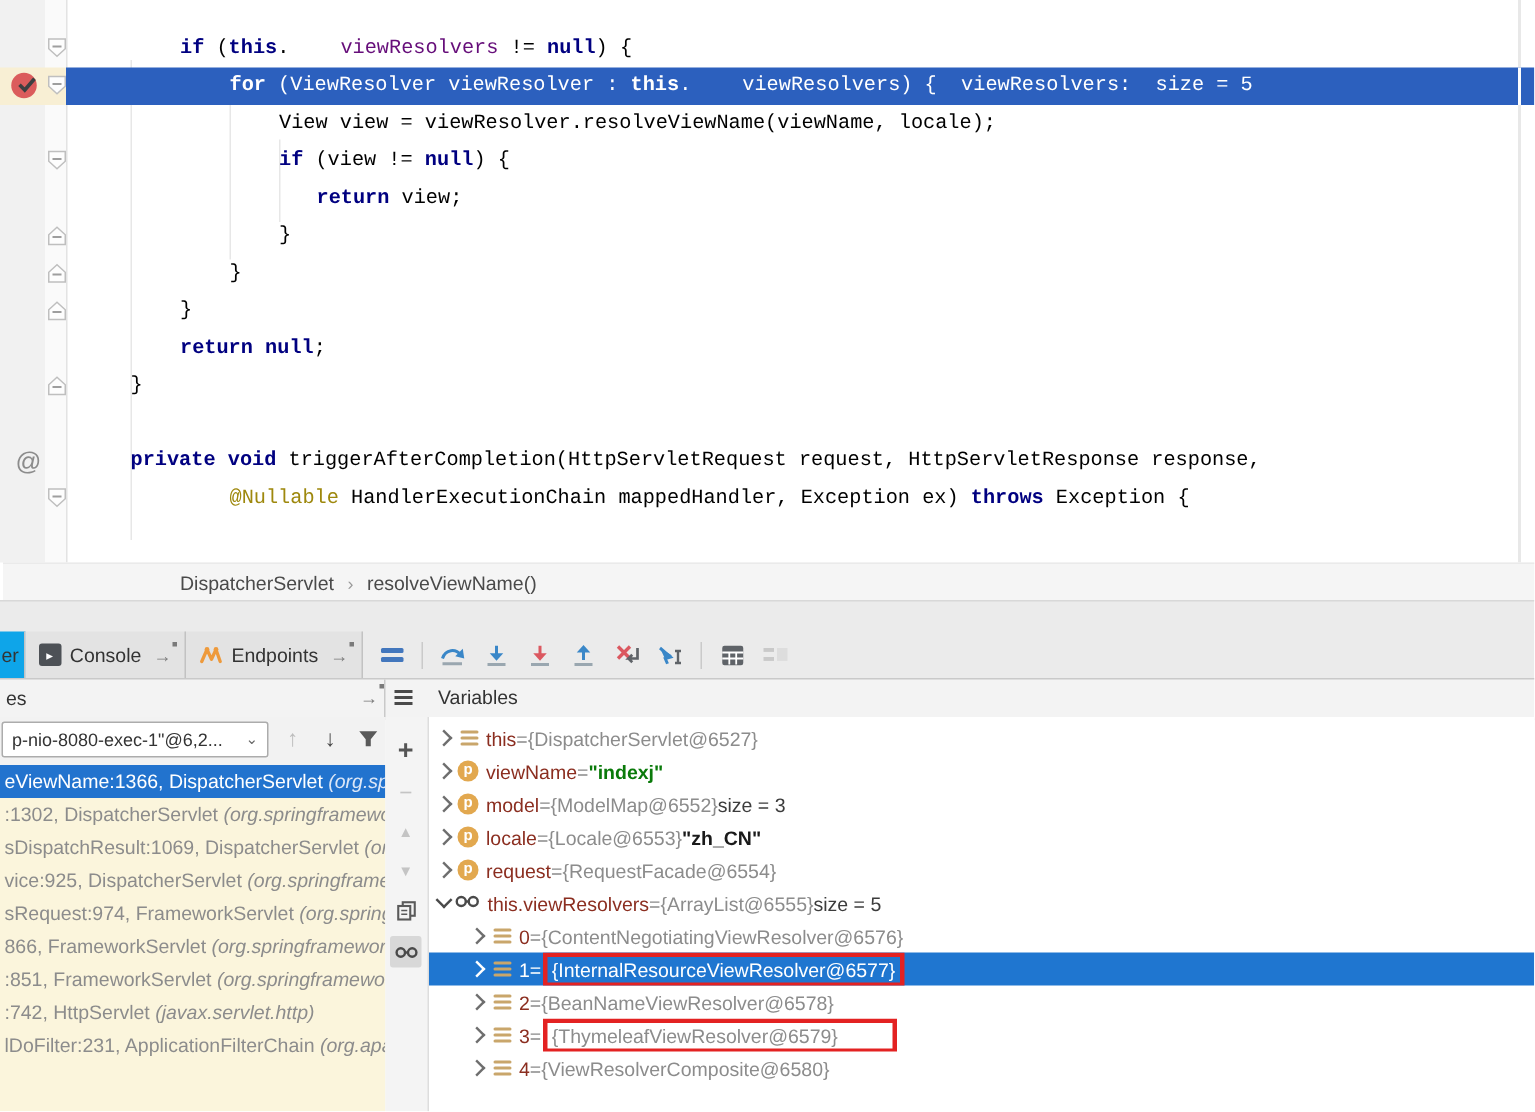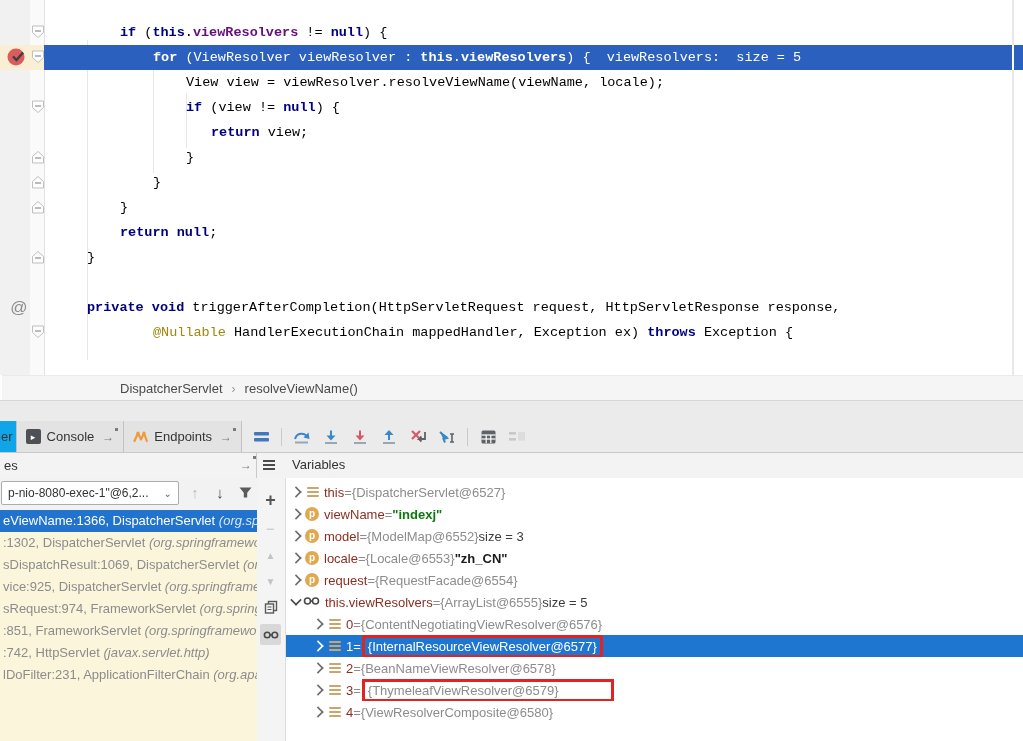--- a/index.html
+++ b/index.html
@@ -16,21 +16,21 @@
   .fold-marker{position:absolute;left:31px;width:14px;height:14px;}
   .guide{position:absolute;width:1px;background:#E7E7E7;}
   .margin-line{position:absolute;left:1012px;top:0;width:2px;height:375px;background:#E8E8E8;}
   .margin-line-exec{position:absolute;left:1012px;top:45px;width:2px;height:25px;background:#FDFDFD;z-index:5;}
 
   .code-lines{position:absolute;left:44px;top:20px;right:0;font-family:"Liberation Mono",monospace;
               font-size:13.5px;line-height:25px;white-space:pre;color:#000;}
   .code-line{height:25px;}
   .code-line.exec{background:#2C60BE;color:#FFFFFF;}
   .tok-k{color:#000080;font-weight:bold;}
-  .tok-f{color:#660E7A;font-weight:bold;}
+  .tok-f{color:#660E7A;font-weight:normal;margin-left:34px;}
   .tok-a{color:#9E880D;}
   .tok-hint{color:#ffffff;}
   .exec .tok-k,.exec .tok-f{color:#FFFFFF;}
 
   
   .breadcrumb{position:absolute;left:2px;top:375px;width:1023px;height:25px;background:#F5F5F5;
               border-top:1px solid #EAEAEA;display:flex;align-items:center;font-size:13px;color:#4A4A4A;}
   .breadcrumb .bc-start{width:118px;}
   .bc-sep{color:#9A9A9A;margin:0 9px;font-size:12px;}
 
@@ -292,20 +292,21 @@
               <path d="M1.5 2.5 H13.5 L9.2 7.8 V12.5 H5.8 V7.8 Z" fill="#5A5A5A"></path>
             </svg>
         </span>
       </div>
       <div class="frames-list" id="frames-list">
           <div class="frame-row sel"><span>eViewName:1366, DispatcherServlet </span><span class="pkg">(org.spr</span></div>
           <div class="frame-row"><span>:1302, DispatcherServlet </span><span class="pkg">(org.springframewo</span></div>
           <div class="frame-row"><span>sDispatchResult:1069, DispatcherServlet </span><span class="pkg">(org</span></div>
           <div class="frame-row"><span>vice:925, DispatcherServlet </span><span class="pkg">(org.springframe</span></div>
           <div class="frame-row"><span>sRequest:974, FrameworkServlet </span><span class="pkg">(org.spring</span></div>
+          <div class="frame-row"><span>866, FrameworkServlet </span><span class="pkg">(org.springframewor</span></div>
           <div class="frame-row"><span>:851, FrameworkServlet </span><span class="pkg">(org.springframewo</span></div>
           <div class="frame-row"><span>:742, HttpServlet </span><span class="pkg">(javax.servlet.http)</span></div>
           <div class="frame-row"><span>lDoFilter:231, ApplicationFilterChain </span><span class="pkg">(org.apa</span></div>
         </div>
     </div>
 
     <div class="watchbar" id="watchbar">
         <span class="wb-ic" style="top: 12px; font-size: 18px; font-weight: bold;">+</span>
         <span class="wb-ic dis" style="top: 40px;">−</span>
         <span class="wb-ic dis" style="top: 67px; font-size: 10px;">▲</span>
@@ -416,21 +417,21 @@
         </div>
         <div class="var-row d1">
           <span class="chev right"></span>
           <span class="ic-field">
             <i></i>
             <i></i>
             <i></i>
           </span>
           <span class="vname">3</span>
           <span class="eq"> = </span>
-          <span class="red-box" style="padding-right: 52px;"><span class="ref">{ThymeleafViewResolver@6579}</span></span>
+          <span class="red-box" style="padding-right: 36px;"><span class="ref">{ThymeleafViewResolver@6579}</span></span>
         </div>
         <div class="var-row d1">
           <span class="chev right"></span>
           <span class="ic-field">
             <i></i>
             <i></i>
             <i></i>
           </span>
           <span class="vname">4</span>
           <span class="eq"> = </span>

